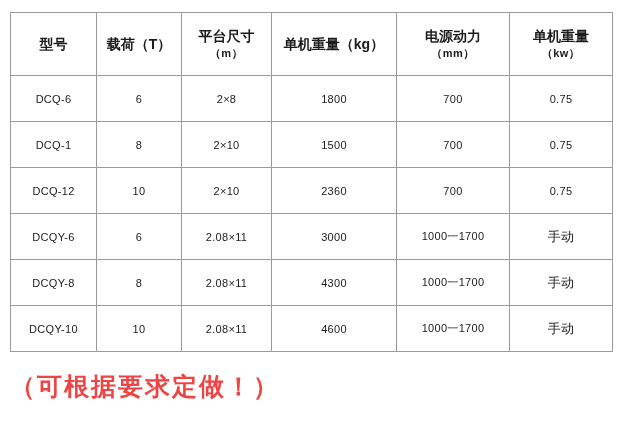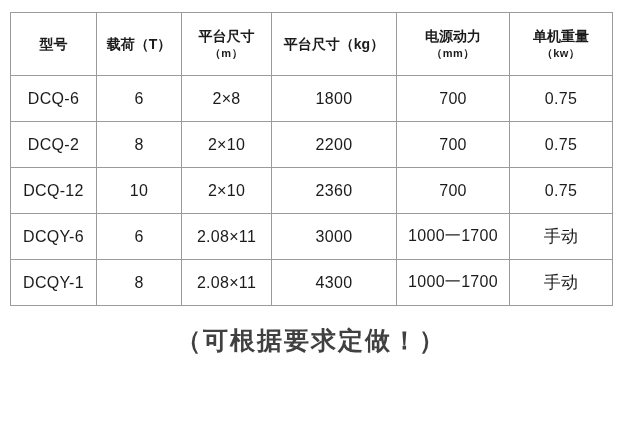--- a/index.html
+++ b/index.html
@@ -40,38 +40,38 @@
     line-height: 1.45;
   }
   table.spec thead th .unit {
     display: block;
     font-size: 11px;
     font-weight: bold;
     letter-spacing: 0.5px;
   }
   table.spec tbody td {
     height: 45px;
-    font-size: 16px;
+    font-size: 11px;
     font-weight: normal;
     letter-spacing: 0.3px;
   }
   table.spec tbody td.cjk {
-    font-size: 17px;
+    font-size: 13px;
   }
   col.c0 { width: 86px; }
   col.c1 { width: 85px; }
   col.c2 { width: 90px; }
   col.c3 { width: 125px; }
   col.c4 { width: 113px; }
   col.c5 { width: 103px; }
 
   .note {
     margin-top: 18px;
-    text-align: center;
-    color: #404040;
+    text-align: left;
+    color: #ef4444;
     font-size: 25px;
     font-weight: bold;
     letter-spacing: 2px;
     font-family: "DejaVu Sans", sans-serif;
   }
 </style>
 </head>
 <body>
 
 <div class="page">
@@ -93,21 +93,21 @@
         </th>
         <th>
           <span>载荷（T）</span>
           <span class="unit"></span>
         </th>
         <th>
           <span>平台尺寸</span>
           <span class="unit">（m）</span>
         </th>
         <th>
-          <span>平台尺寸（kg）</span>
+          <span>单机重量（kg）</span>
           <span class="unit"></span>
         </th>
         <th>
           <span>电源动力</span>
           <span class="unit">（mm）</span>
         </th>
         <th>
           <span>单机重量</span>
           <span class="unit">（kw）</span>
         </th>
@@ -116,48 +116,56 @@
     <tbody>
       <tr>
         <td>DCQ-6</td>
         <td>6</td>
         <td>2×8</td>
         <td>1800</td>
         <td>700</td>
         <td>0.75</td>
       </tr>
       <tr>
-        <td>DCQ-2</td>
+        <td>DCQ-1</td>
         <td>8</td>
         <td>2×10</td>
-        <td>2200</td>
+        <td>1500</td>
         <td>700</td>
         <td>0.75</td>
       </tr>
       <tr>
         <td>DCQ-12</td>
         <td>10</td>
         <td>2×10</td>
         <td>2360</td>
         <td>700</td>
         <td>0.75</td>
       </tr>
       <tr>
         <td>DCQY-6</td>
         <td>6</td>
         <td>2.08×11</td>
         <td>3000</td>
         <td>1000一1700</td>
         <td class="cjk">手动</td>
       </tr>
       <tr>
-        <td>DCQY-1</td>
+        <td>DCQY-8</td>
         <td>8</td>
         <td>2.08×11</td>
         <td>4300</td>
+        <td>1000一1700</td>
+        <td class="cjk">手动</td>
+      </tr>
+      <tr>
+        <td>DCQY-10</td>
+        <td>10</td>
+        <td>2.08×11</td>
+        <td>4600</td>
         <td>1000一1700</td>
         <td class="cjk">手动</td>
       </tr>
     </tbody>
   </table>
 
   <div class="note">（可根据要求定做！）</div>
 
 </div>
 

